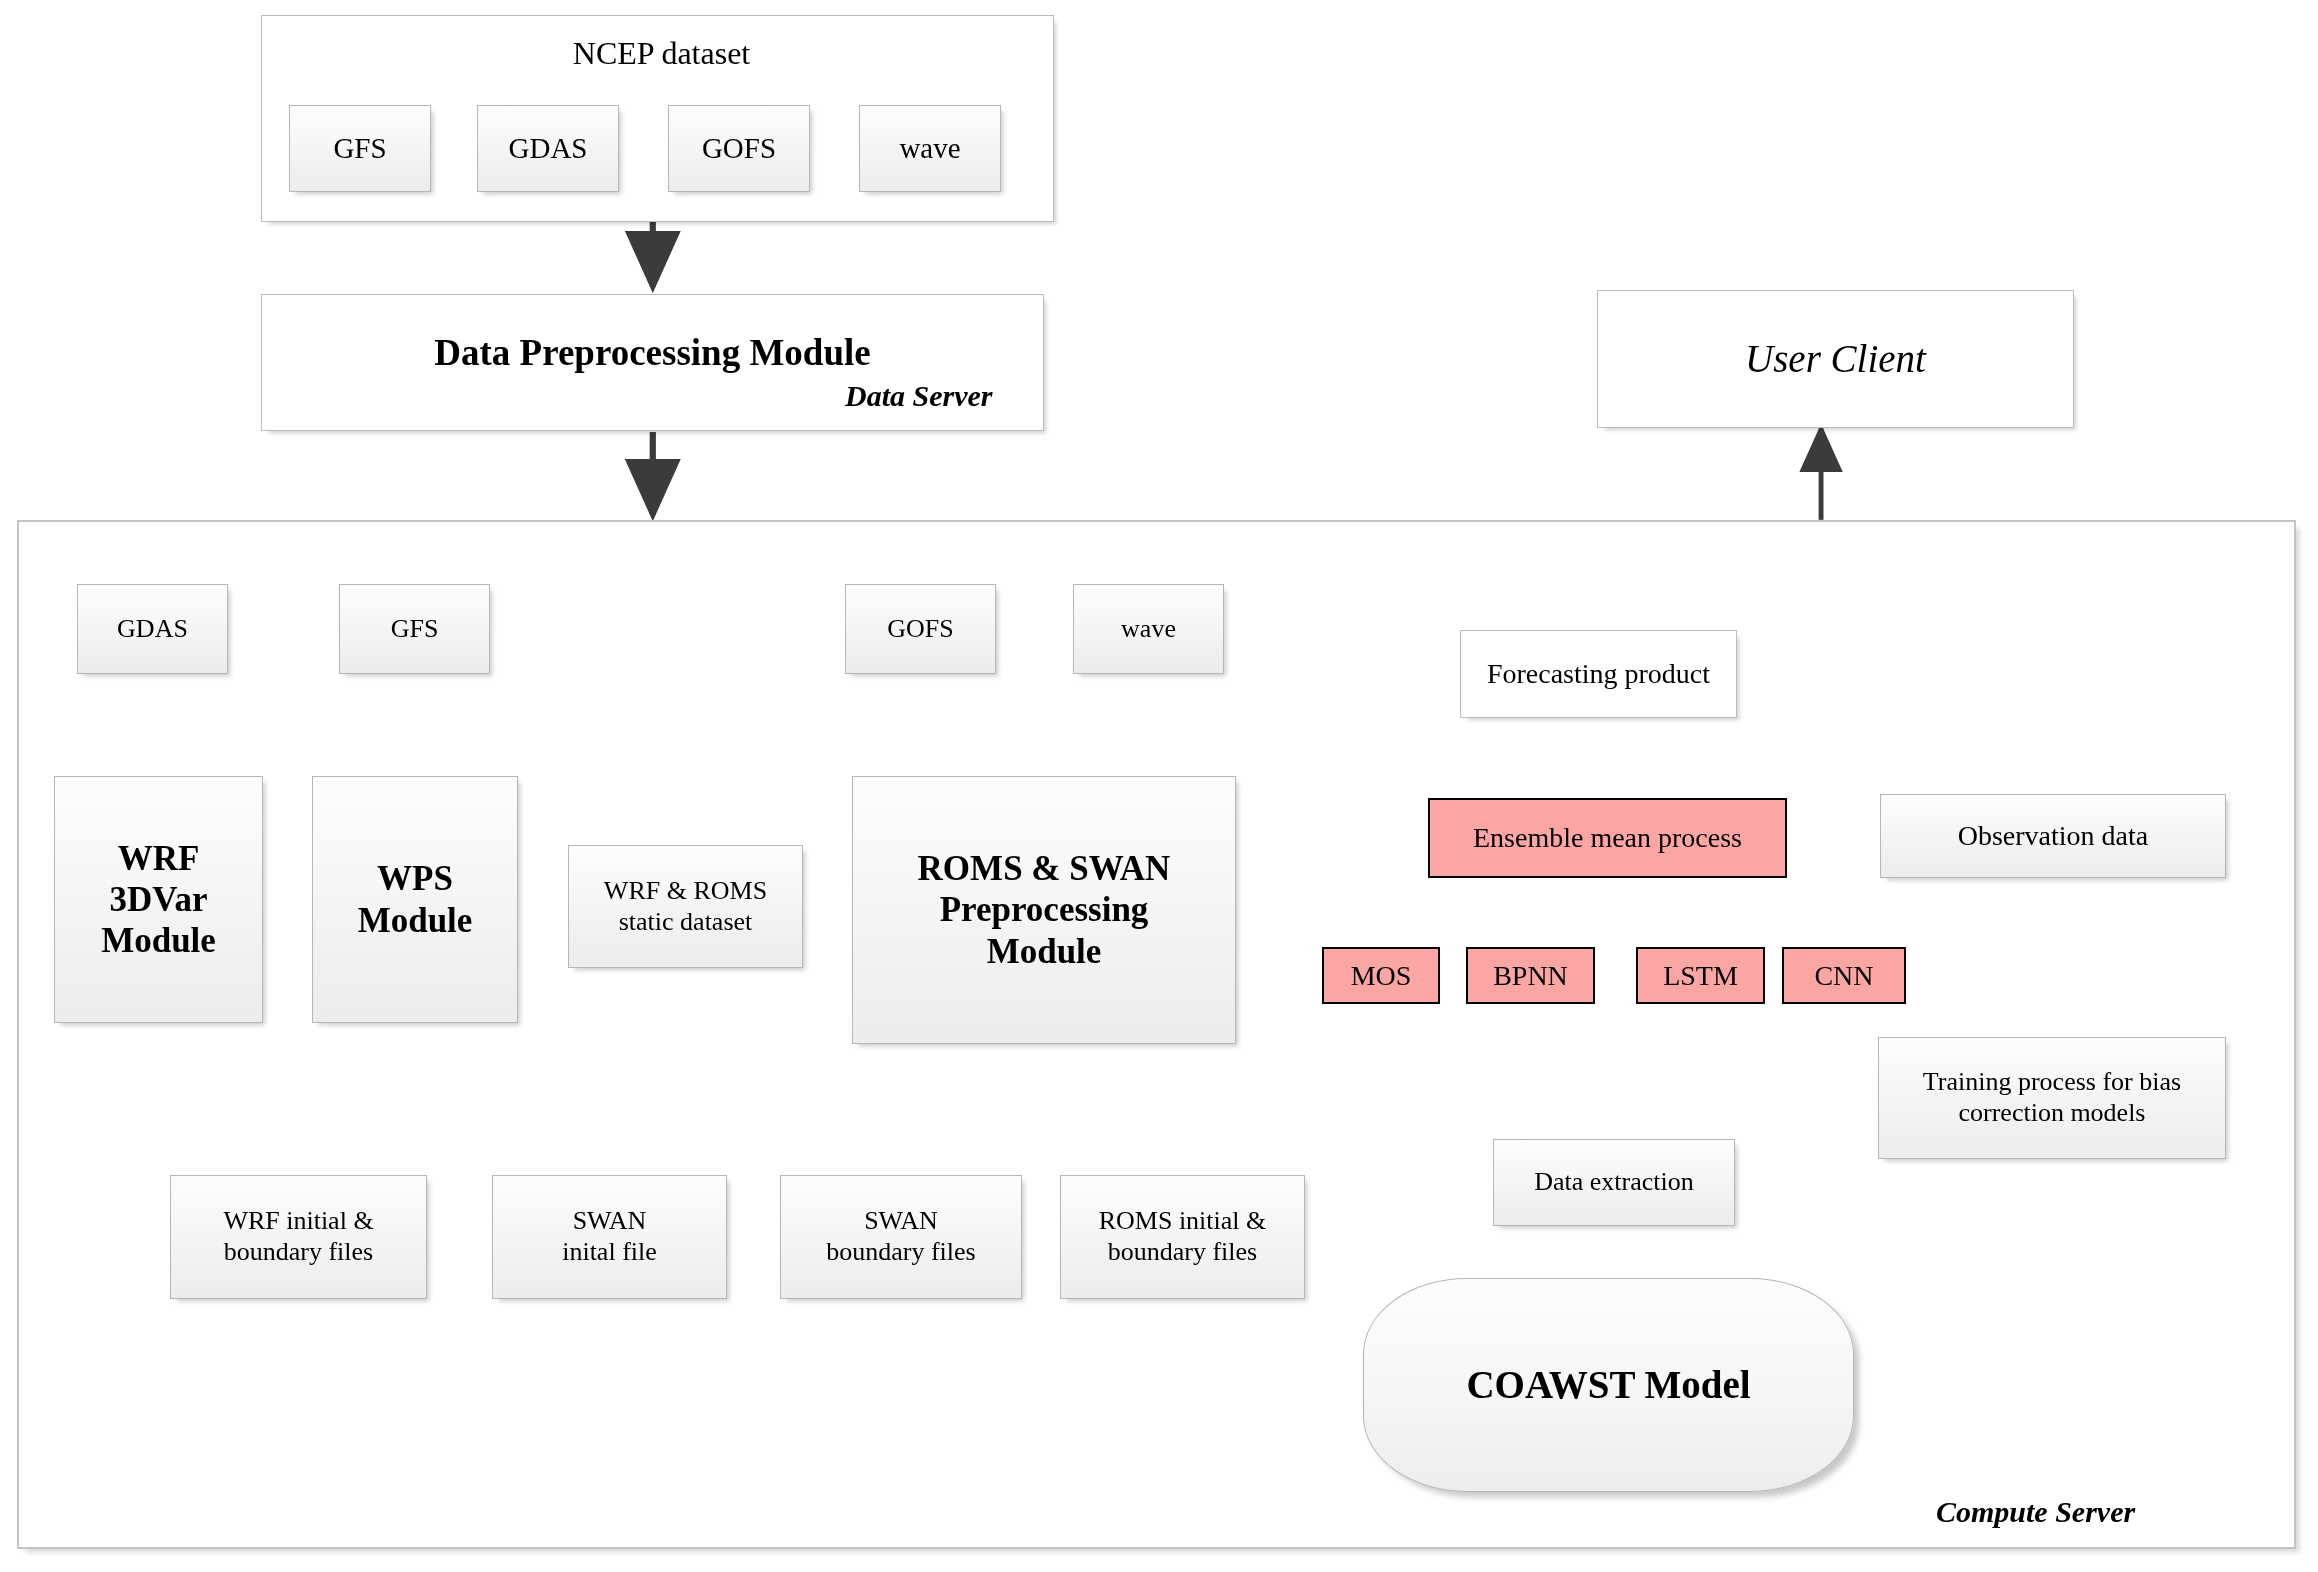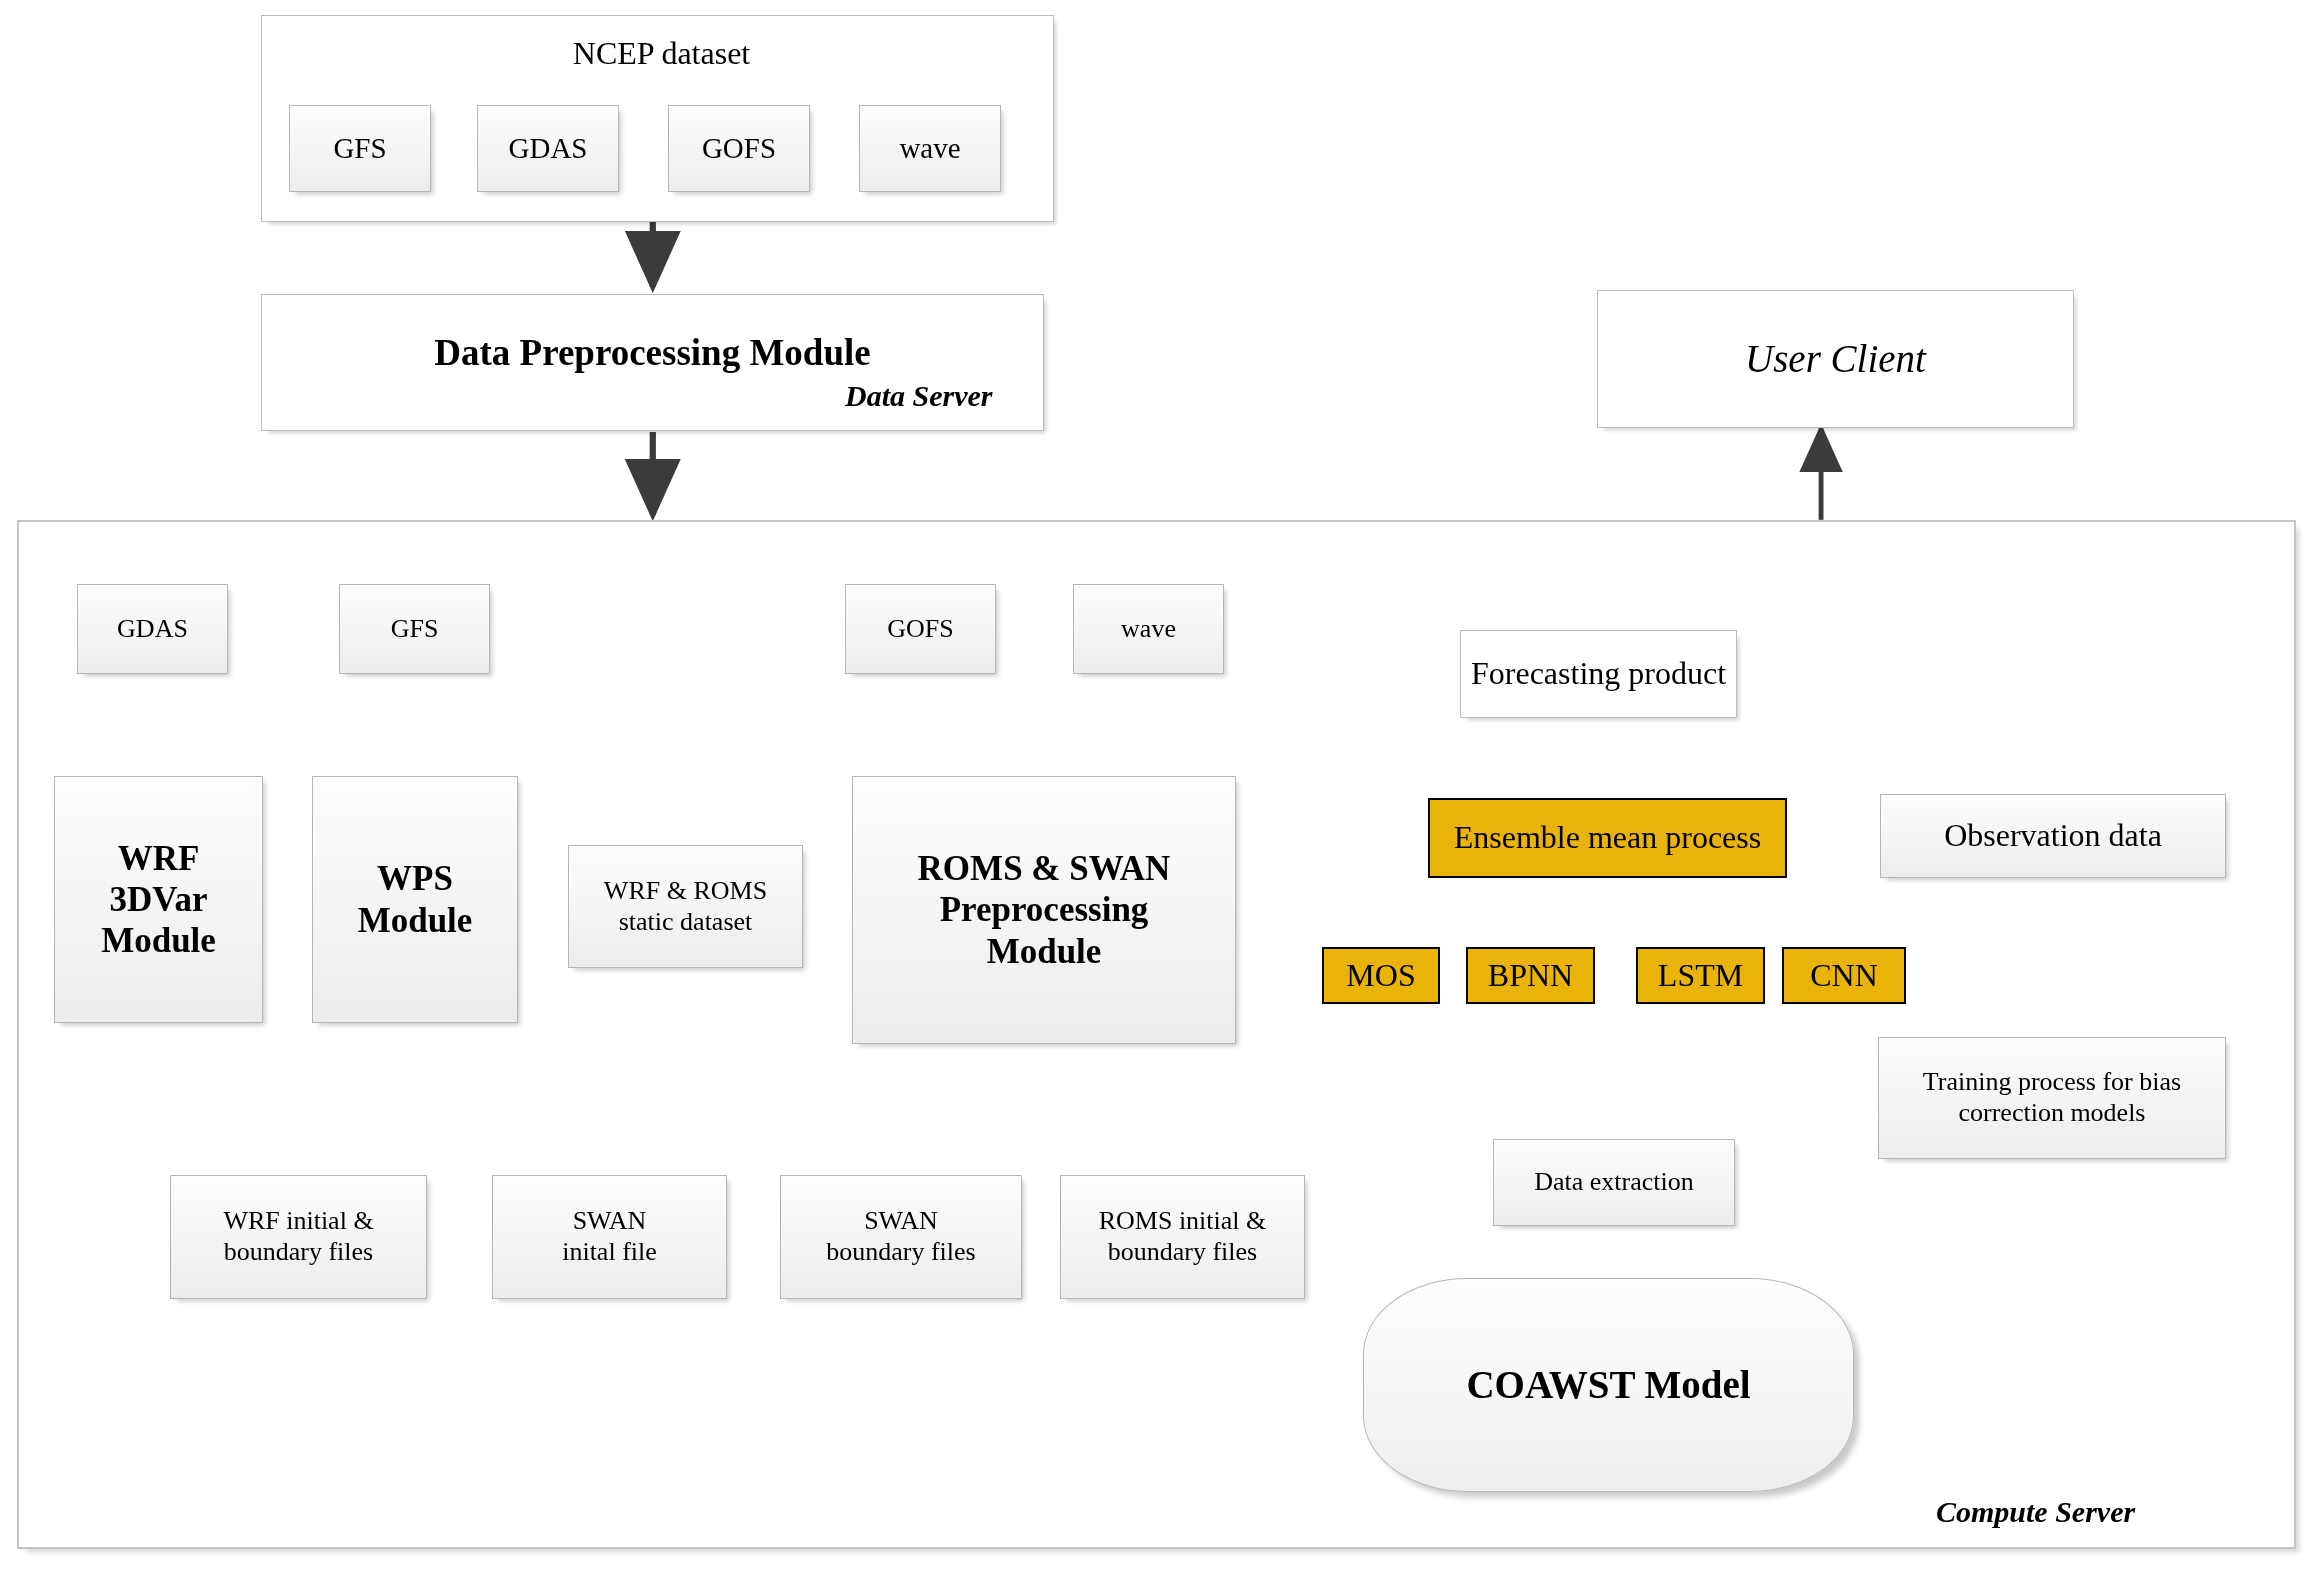--- a/index.html
+++ b/index.html
@@ -43,21 +43,21 @@
     box-shadow: 4.8px 4.8px 4.8px -1.4px rgba(0,0,0,0.20);
   }
   
   .plain {
     background: #ffffff;
     border: 1.4px solid #bdbdbd;
     box-shadow: 4.8px 4.8px 4.1px -2.1px rgba(0,0,0,0.18);
   }
   
   .heavy {
-    background: #eab308;
+    background: #fca5a5;
     border: 2.8px solid #000000;
   }
   
   .container-box {
     position: absolute;
     box-sizing: border-box;
     background: #ffffff;
     border: 2.1px solid #c4c4c4;
     box-shadow: 6.2px 6.2px 5.5px -2.1px rgba(0,0,0,0.16);
   }
@@ -69,21 +69,21 @@
     box-shadow: 6.2px 6.2px 6.2px -2.1px rgba(0,0,0,0.22);
   }
 
   .fs-ncep   { font-size: 32px; }
   .fs-src    { font-size: 29px; }
   .fs-dpm    { font-size: 37px; font-weight: bold; }
   .fs-server { font-size: 30px; font-style: italic; font-weight: bold; }
   .fs-client { font-size: 39px; font-style: italic; }
   .fs-mod    { font-size: 35px; font-weight: bold; }
   .fs-small  { font-size: 26px; }
-  .fs-ml     { font-size: 32px; }
+  .fs-ml     { font-size: 28px; }
   .fs-coawst { font-size: 39px; font-weight: bold; }
 
   .srv-label {
     position: absolute;
     color: #000;
     white-space: nowrap;
   }
 </style>
 </head>
 <body>

